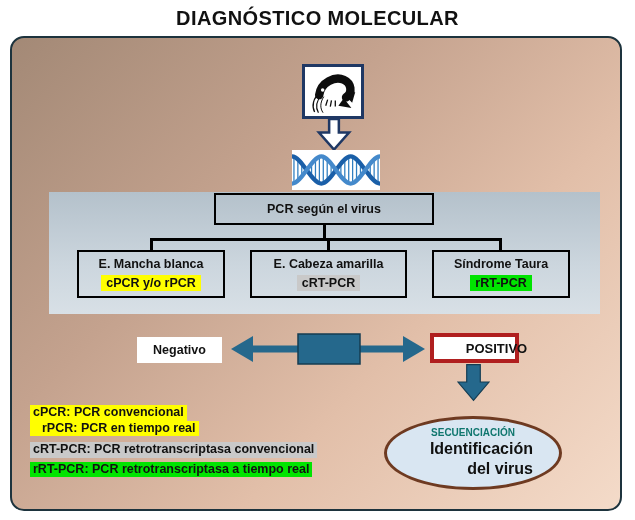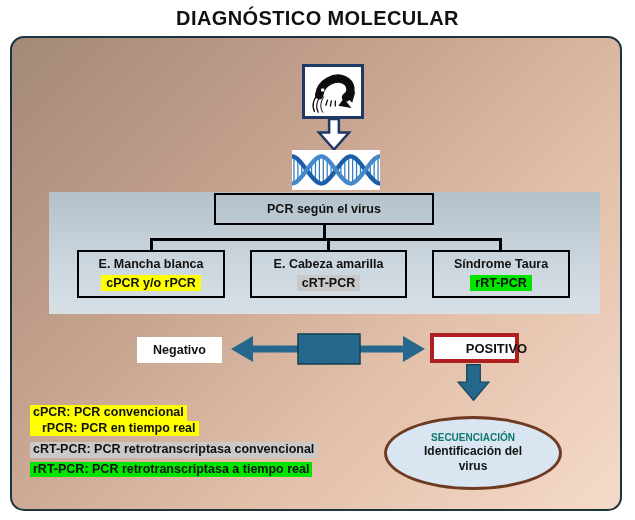--- a/index.html
+++ b/index.html
@@ -74,21 +74,21 @@
   .arrow-teal{position:absolute;left:455px;top:362px;width:33px;height:38px;}
 
   .sequencing-ellipse{
     position:absolute;left:382px;top:414px;width:178px;height:74px;box-sizing:border-box;
     border:3px solid var(--ellipse-border);border-radius:50%;
     background:var(--ellipse-fill);
     display:flex;flex-direction:column;align-items:center;justify-content:center;
     text-align:center;line-height:1.25;
   }
   .sequencing-ellipse .l1{font-size:10px;font-weight:bold;color:#0f766e;}
-  .sequencing-ellipse .l2{font-size:12px;font-weight:bold;color:#111;width:120px;}
+  .sequencing-ellipse .l2{font-size:16px;font-weight:bold;color:#111;width:120px;text-align:right;}
 
   .legend{position:absolute;left:28px;top:403px;display:flex;flex-direction:column;align-items:flex-start;}
   .legend .li{
     font-size:12.5px;font-weight:bold;color:#111;padding:0 3px;line-height:15.5px;white-space:nowrap;
   }
   .legend .gap-before{margin-top:6px;}
   .legend .gap-small{margin-top:4px;}
 </style>
 </head>
 <body>

